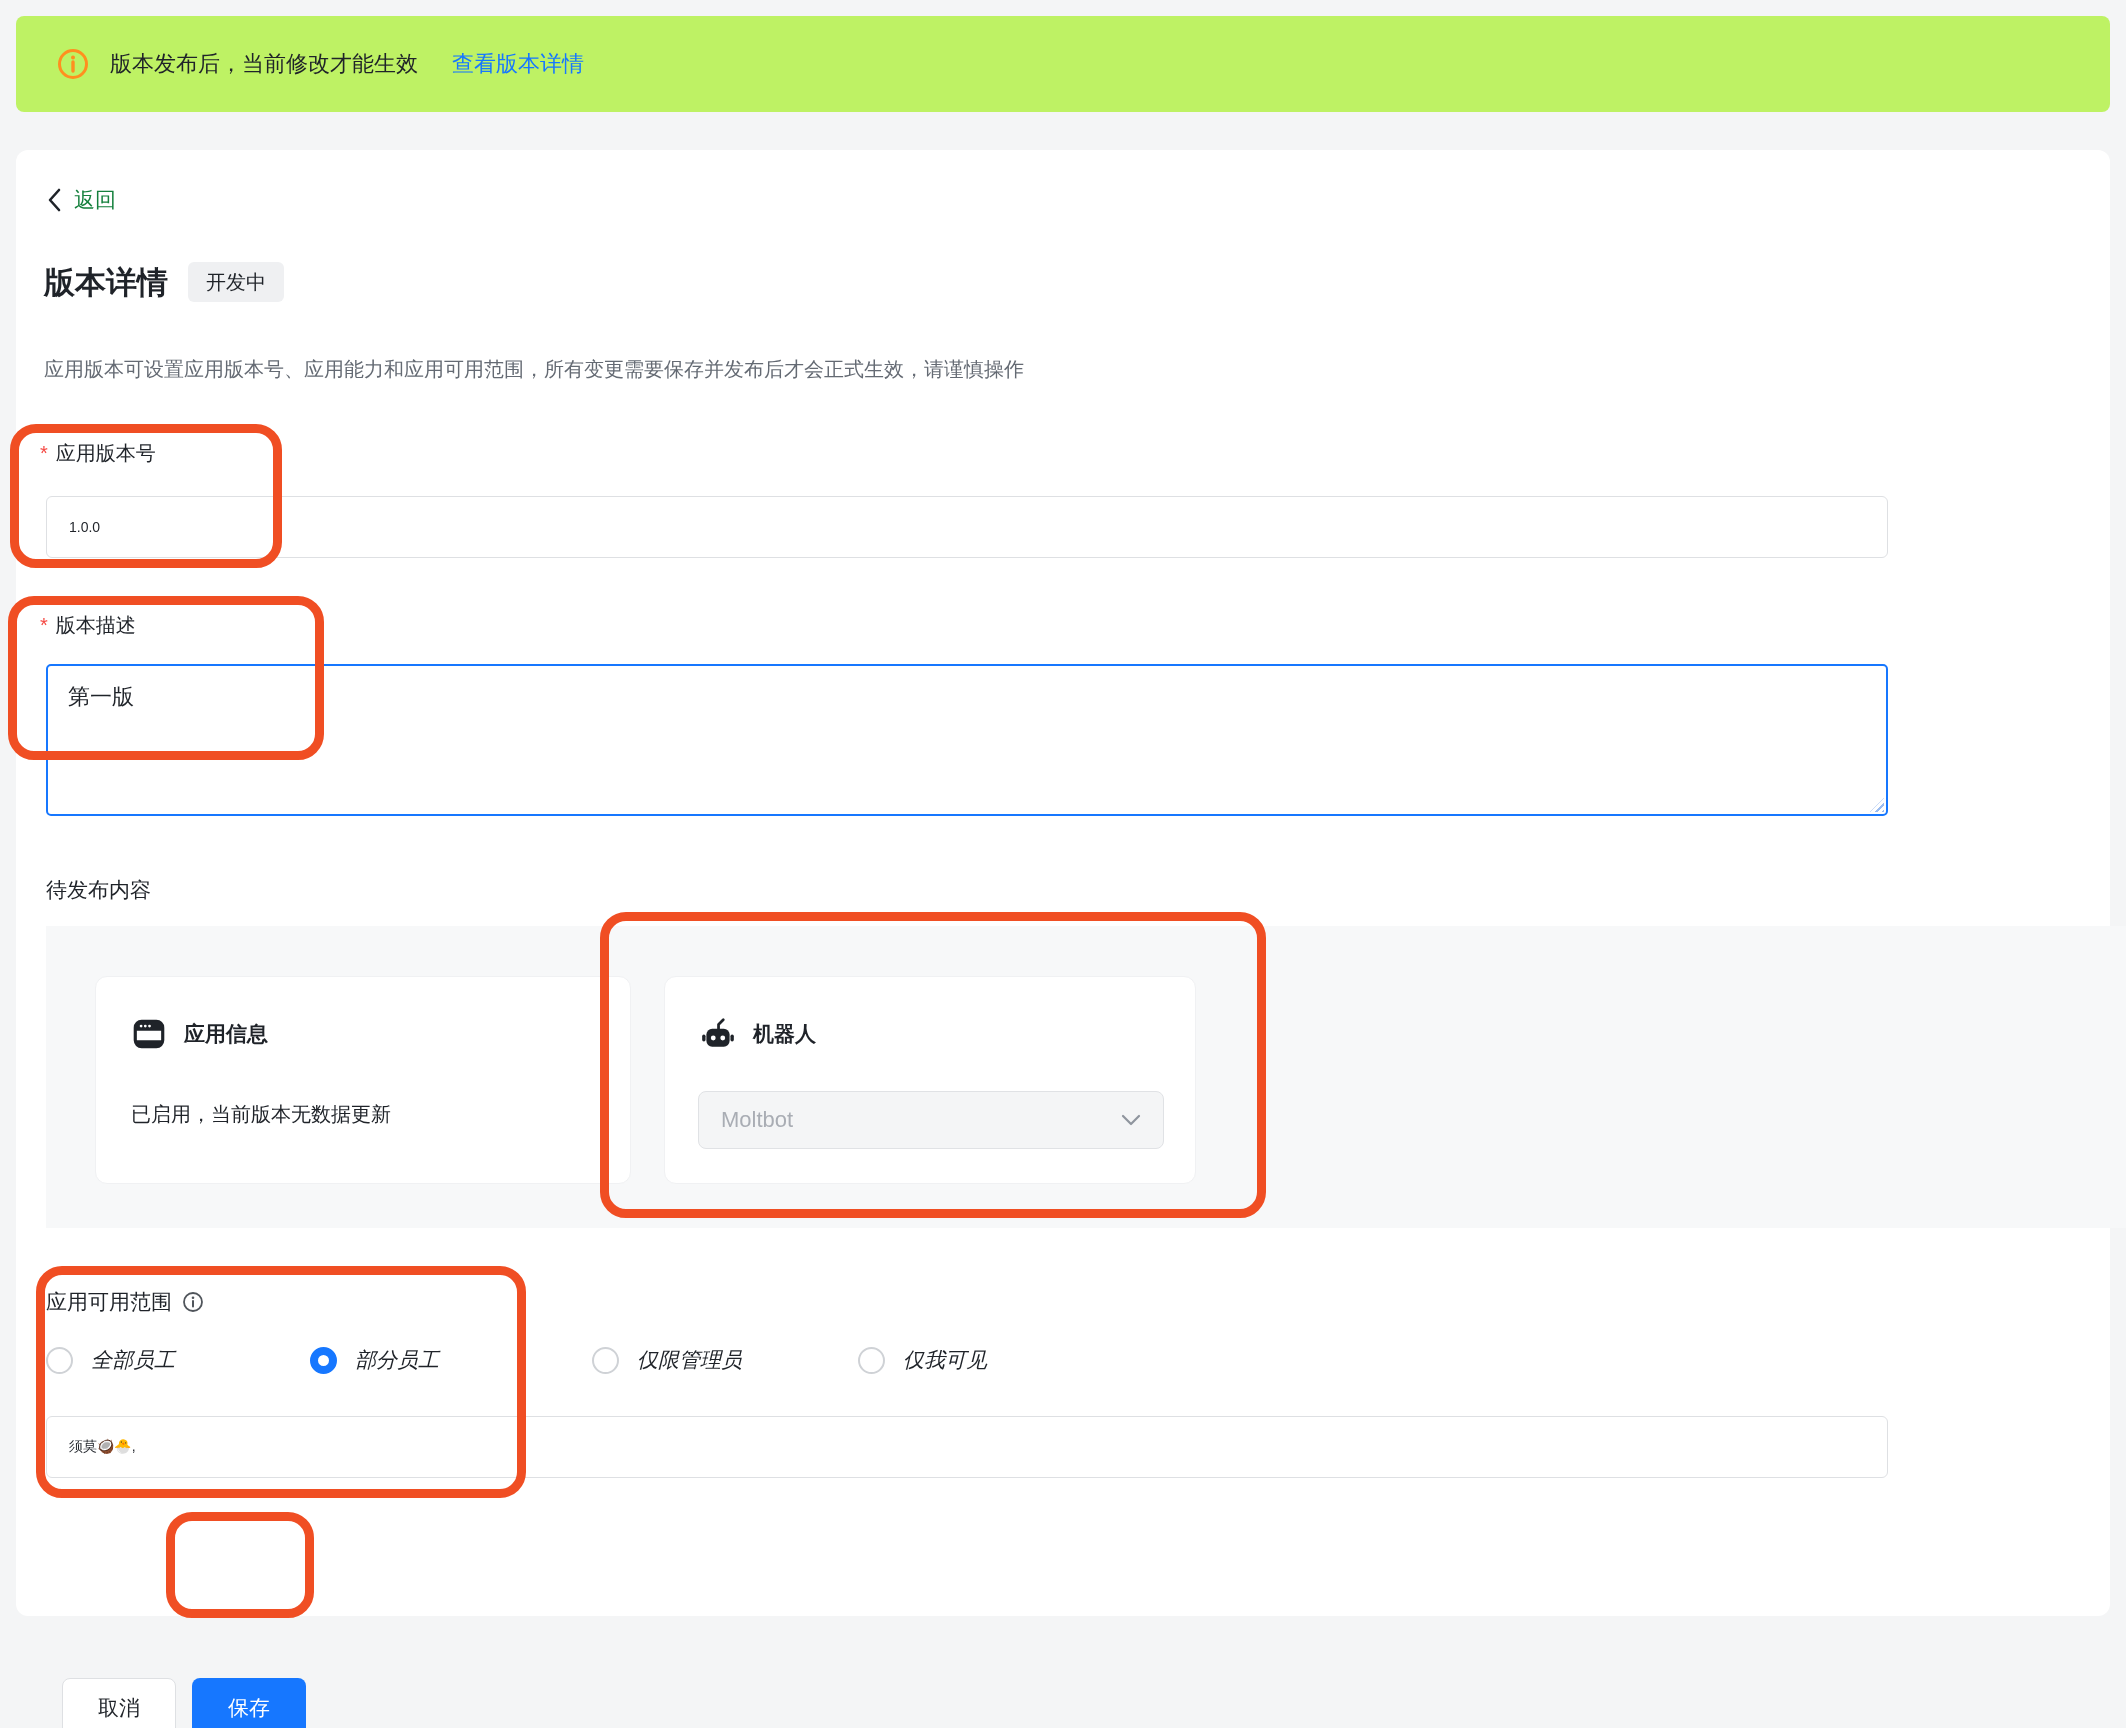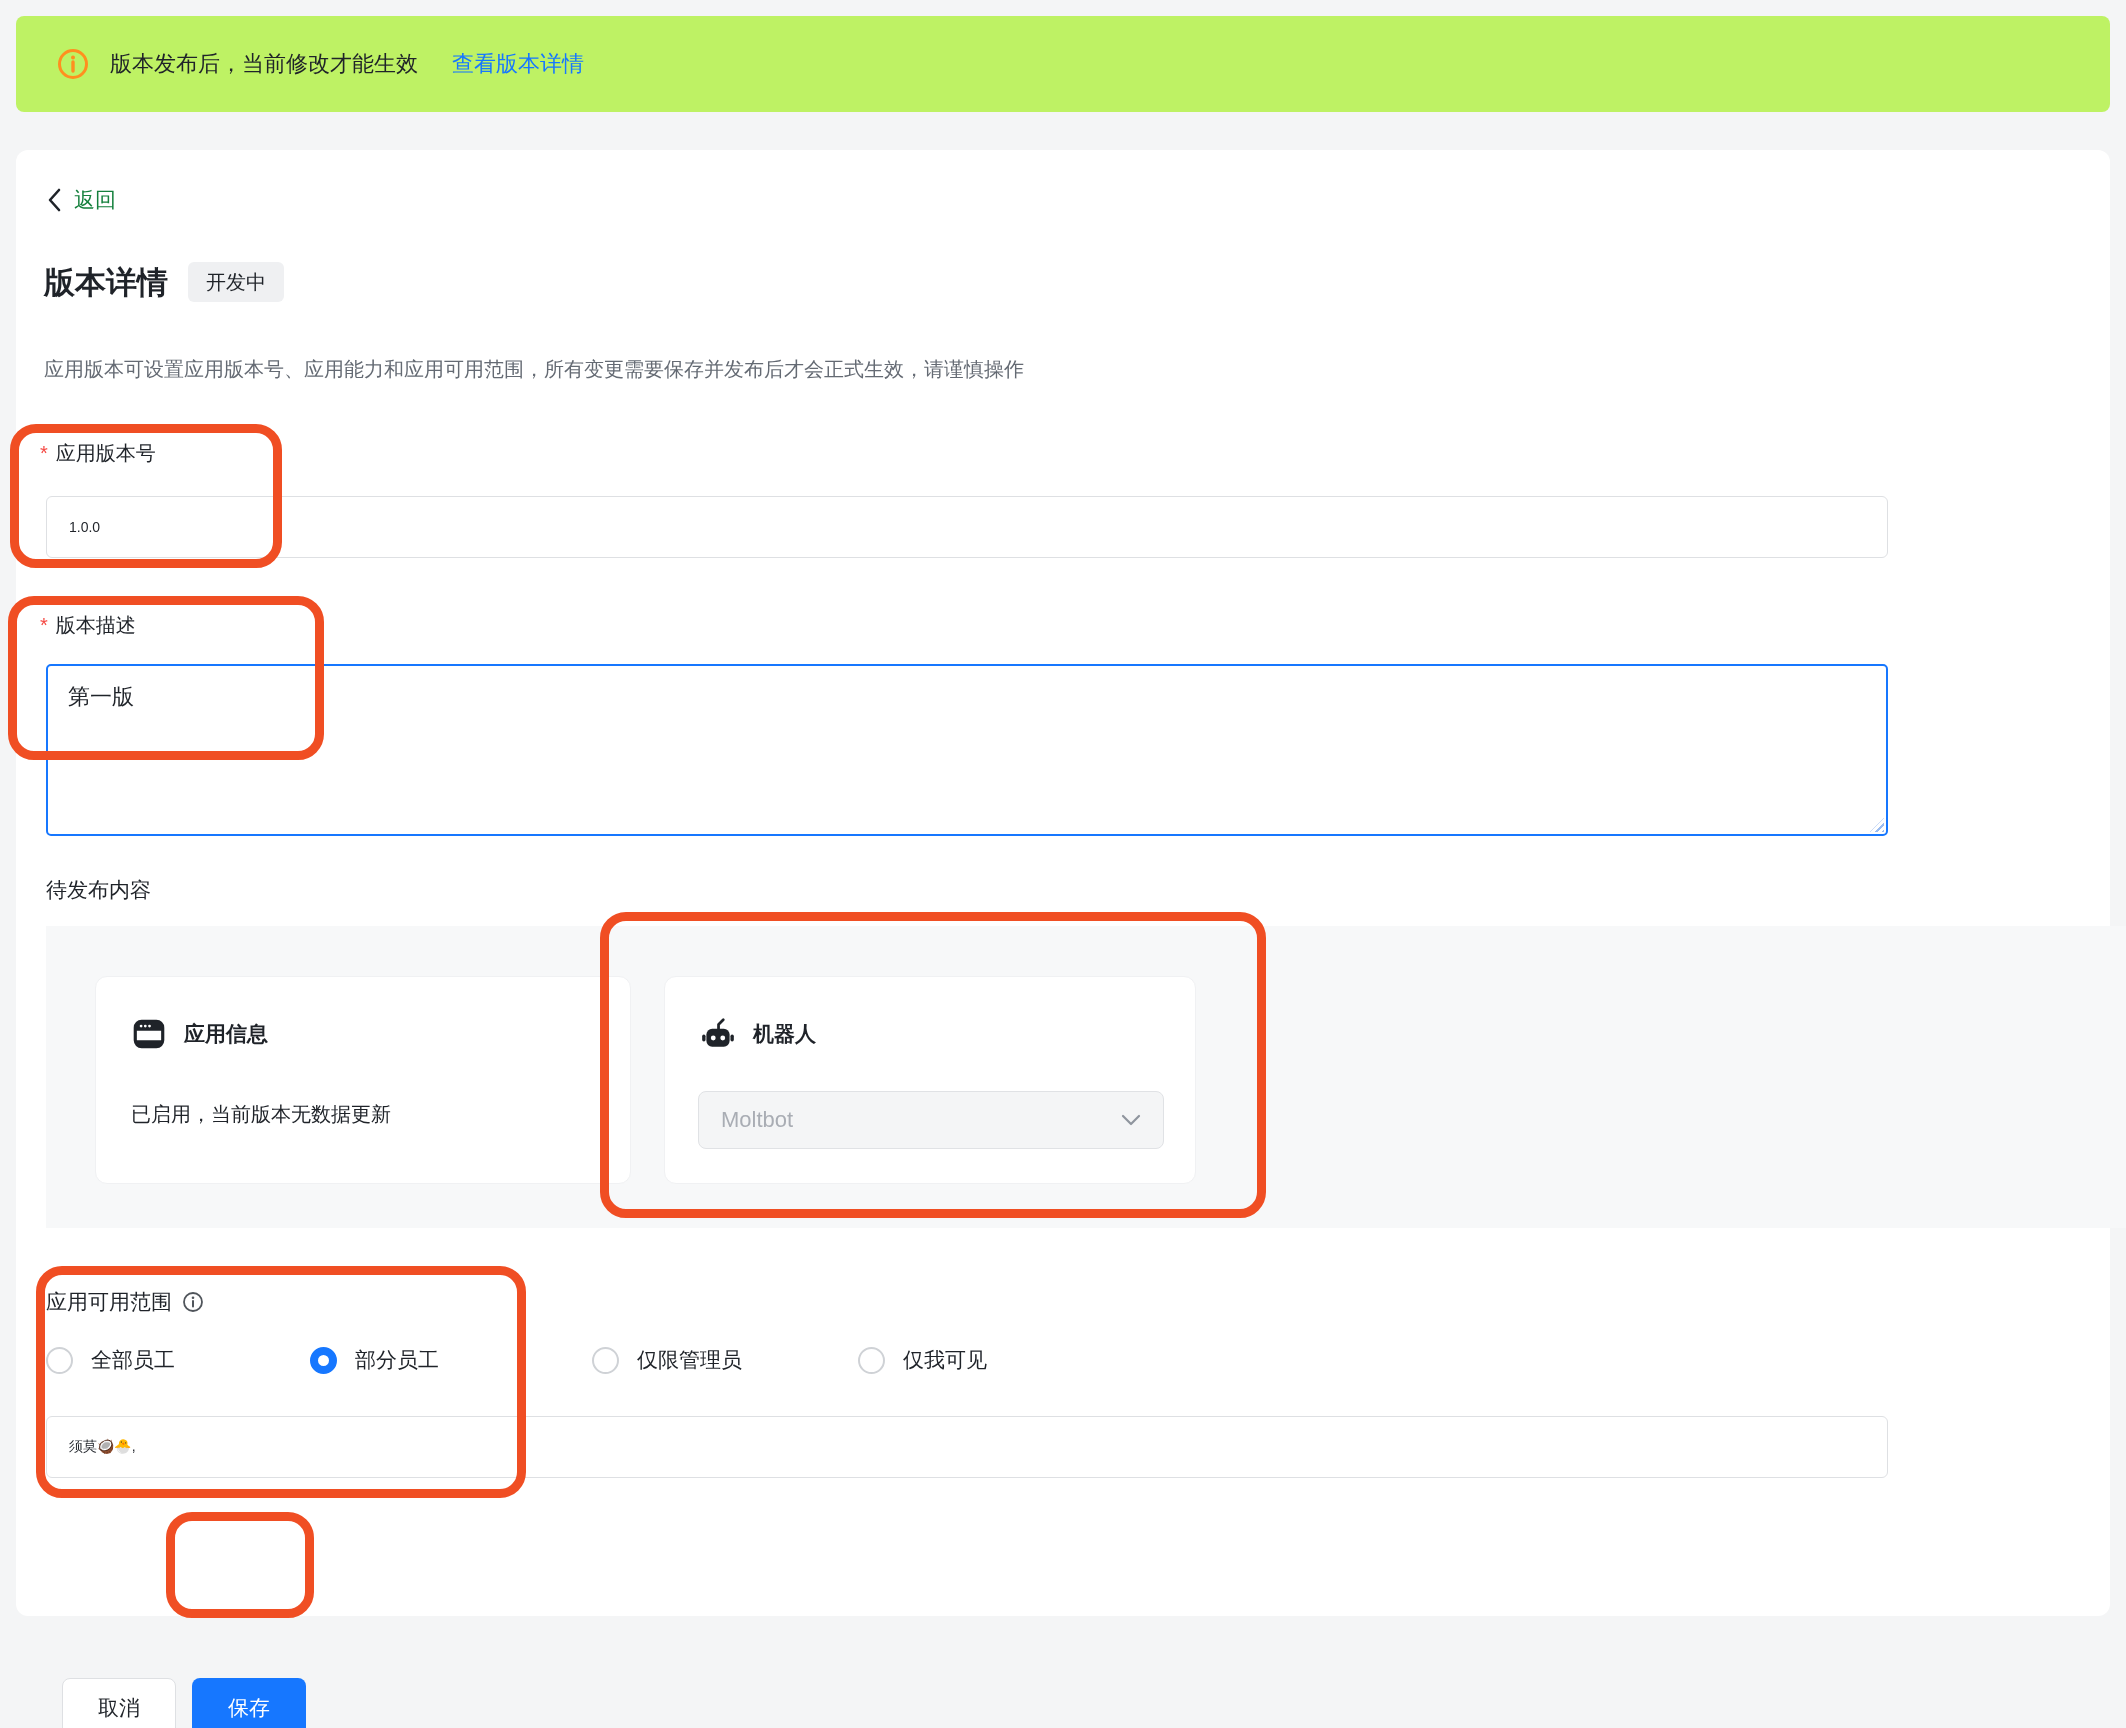--- a/index.html
+++ b/index.html
@@ -40,21 +40,21 @@
 
   .field-label{position:absolute;left:24px;display:flex;align-items:center;font-size:20px;color:#1f2329;}
   .req{color:#f54a45;margin-right:8px;font-size:20px;}
 
   .text-input{
     position:absolute;left:46px;width:1842px;height:62px;box-sizing:border-box;
     border:1px solid #dee0e3;border-radius:6px;background:#fff;
     font-size:14px;color:#1f2329;padding:0 22px;outline:none;
     font-family:"Liberation Sans","DejaVu Sans",sans-serif;
   }
-  .textarea-wrap{position:absolute;left:46px;top:664px;width:1842px;height:172px;}
+  .textarea-wrap{position:absolute;left:46px;top:664px;width:1842px;height:152px;}
   textarea.desc-area{
     width:100%;height:100%;box-sizing:border-box;resize:none;
     border:2px solid #1677ff;border-radius:5px;background:#fff;
     font-size:22px;color:#1f2329;padding:16px 20px;outline:none;
     font-family:"Liberation Sans","DejaVu Sans",sans-serif;
   }
   .resize-grip{
     position:absolute;right:4px;bottom:4px;width:14px;height:14px;pointer-events:none;
     background:repeating-linear-gradient(135deg,transparent 0 3px,#9bbcf0 3px 5px);
     clip-path:polygon(100% 0,100% 100%,0 100%);
@@ -78,21 +78,21 @@
     position:absolute;left:33px;top:114px;width:466px;height:58px;box-sizing:border-box;
     background:#f4f5f6;border:1px solid #e0e2e5;border-radius:8px;
     display:flex;align-items:center;justify-content:space-between;
     padding:0 22px;cursor:not-allowed;
   }
   .select-box .val{font-size:22px;color:#a9adb4;}
 
   .scope-row{position:absolute;left:46px;top:1288px;display:flex;align-items:center;gap:10px;}
   .scope-label{font-size:21px;color:#1f2329;}
 
-  .radio-item{position:absolute;top:1346px;display:flex;align-items:center;gap:18px;cursor:pointer;}
+  .radio-item{position:absolute;top:1346px;display:flex;align-items:center;gap:18px;cursor:pointer;font-style:italic;}
   .radio-circle{
     width:27px;height:27px;border-radius:50%;box-sizing:border-box;
     border:2px solid #cfd2d6;background:#fff;
   }
   .radio-item.checked .radio-circle{border:8.5px solid #1677ff;}
   .radio-label{font-size:21px;color:#1f2329;}
 
   .btn{
     position:absolute;top:1528px;height:60px;box-sizing:border-box;border-radius:8px;
     font-size:21px;display:flex;align-items:center;justify-content:center;cursor:pointer;

